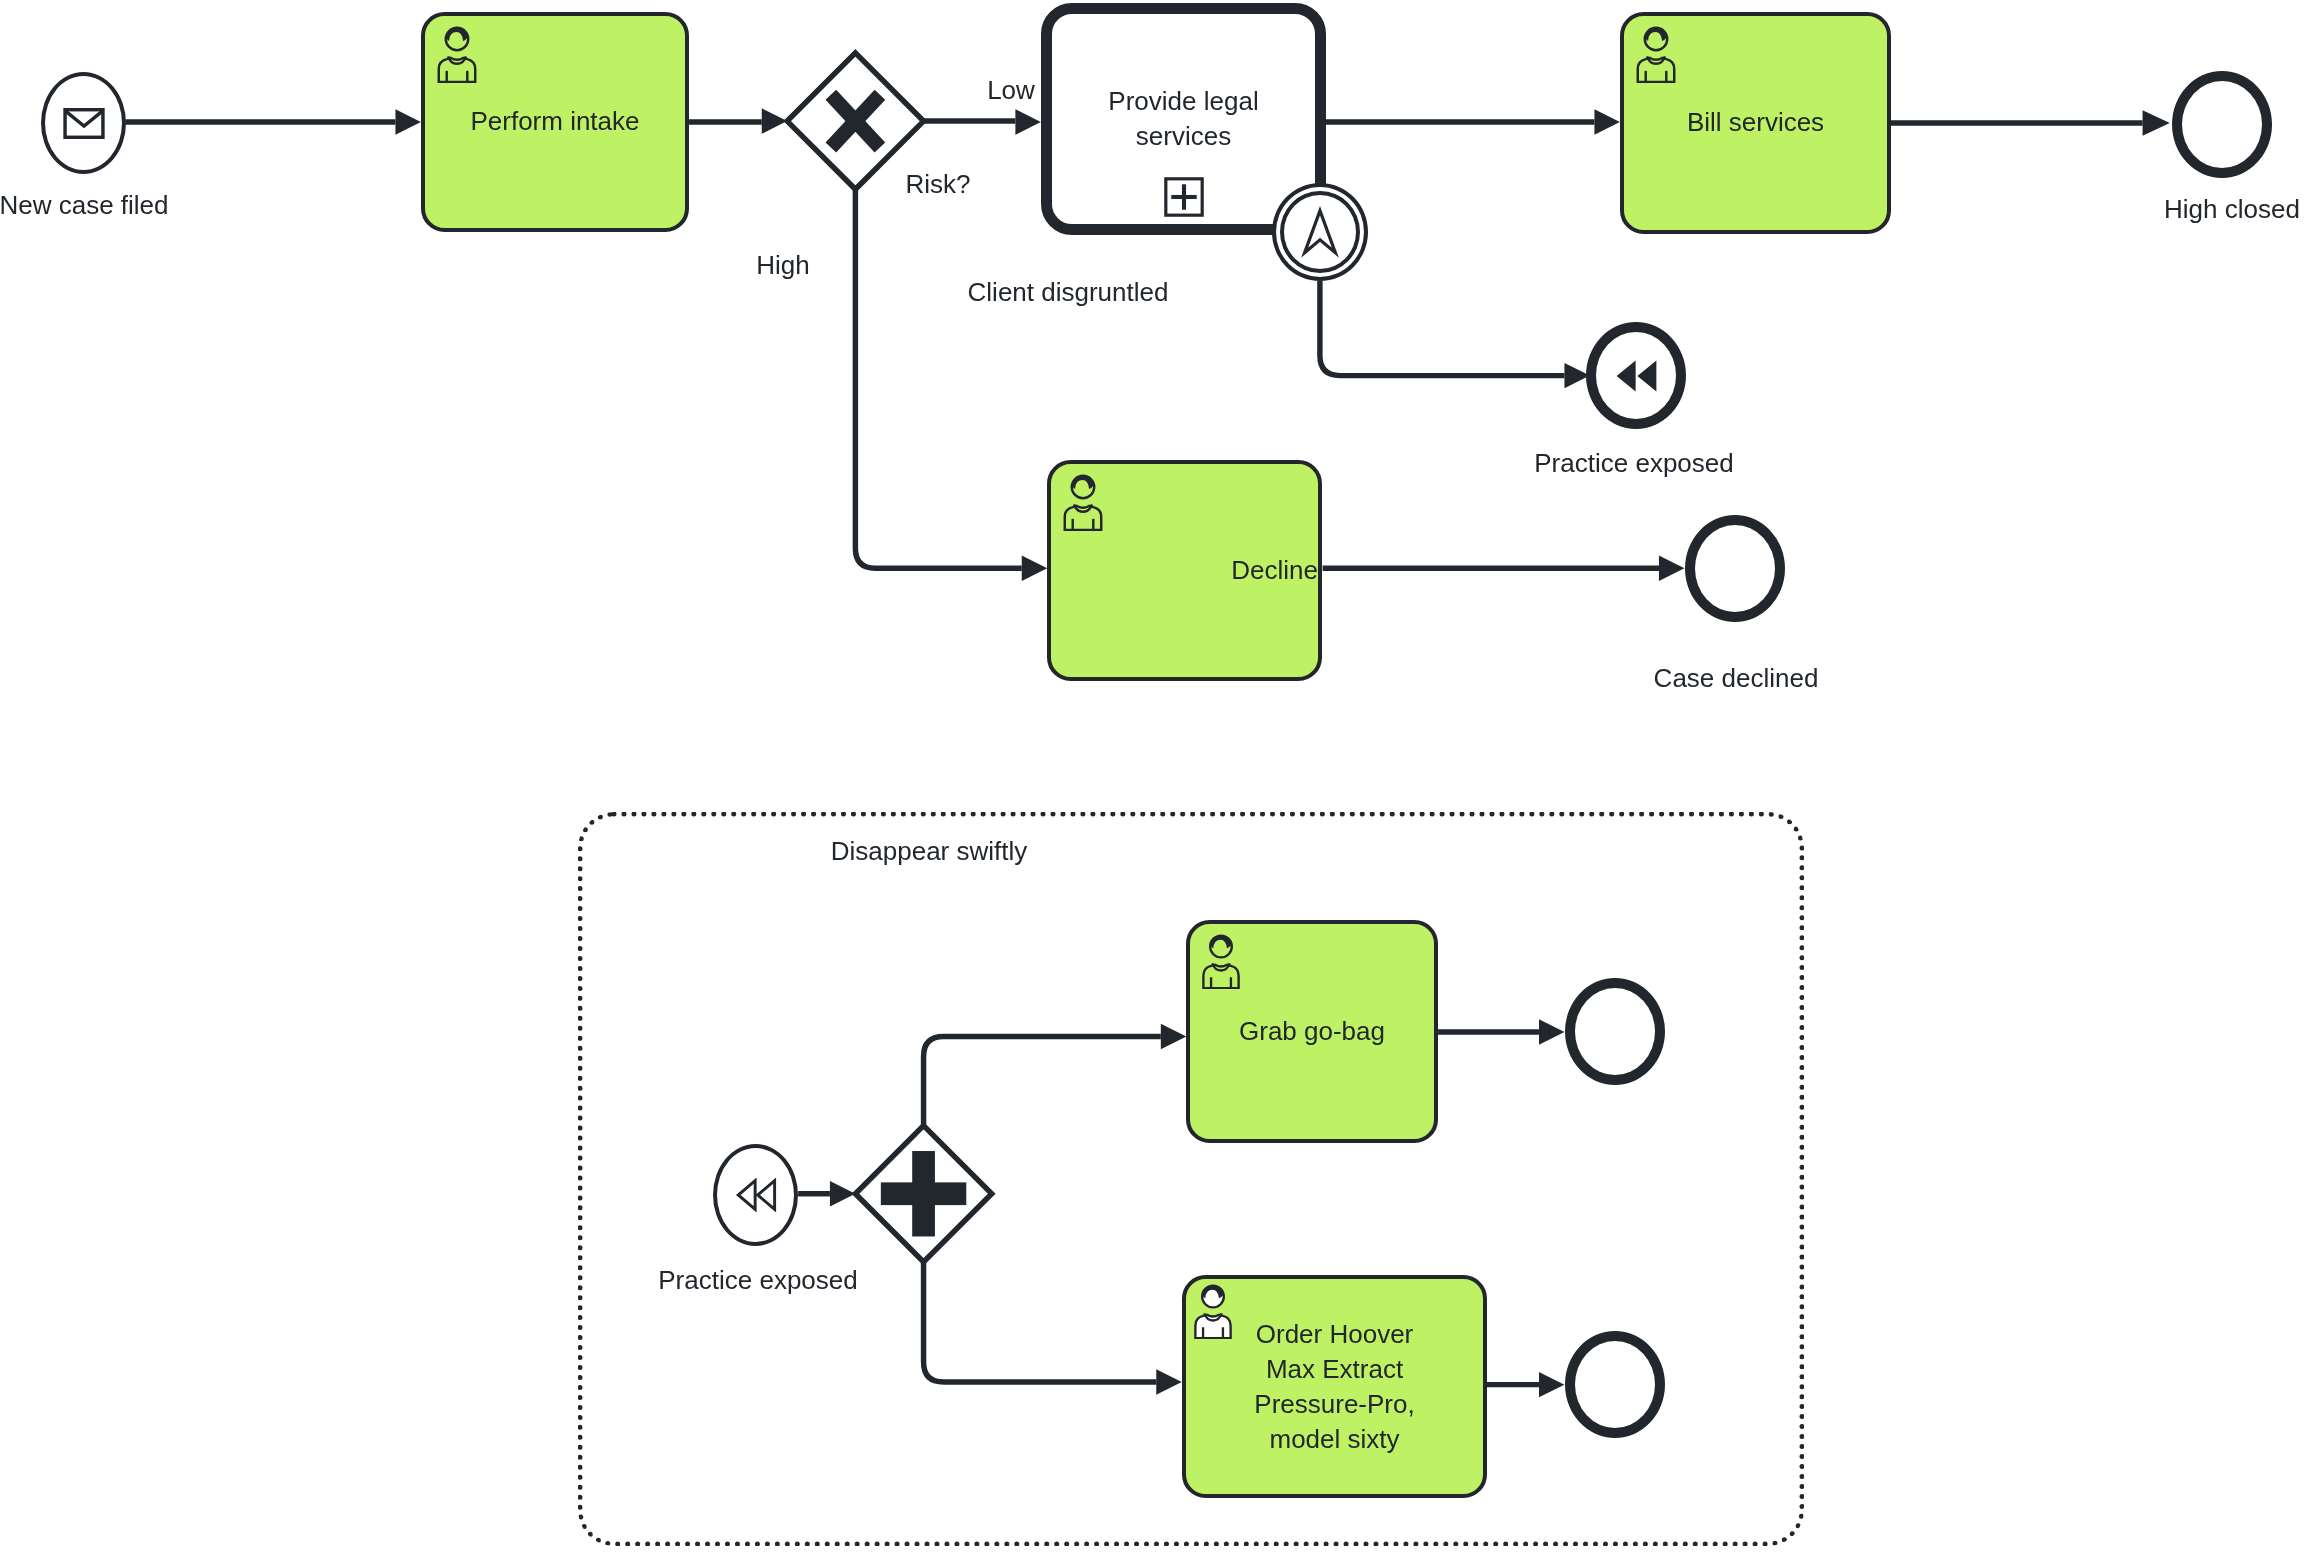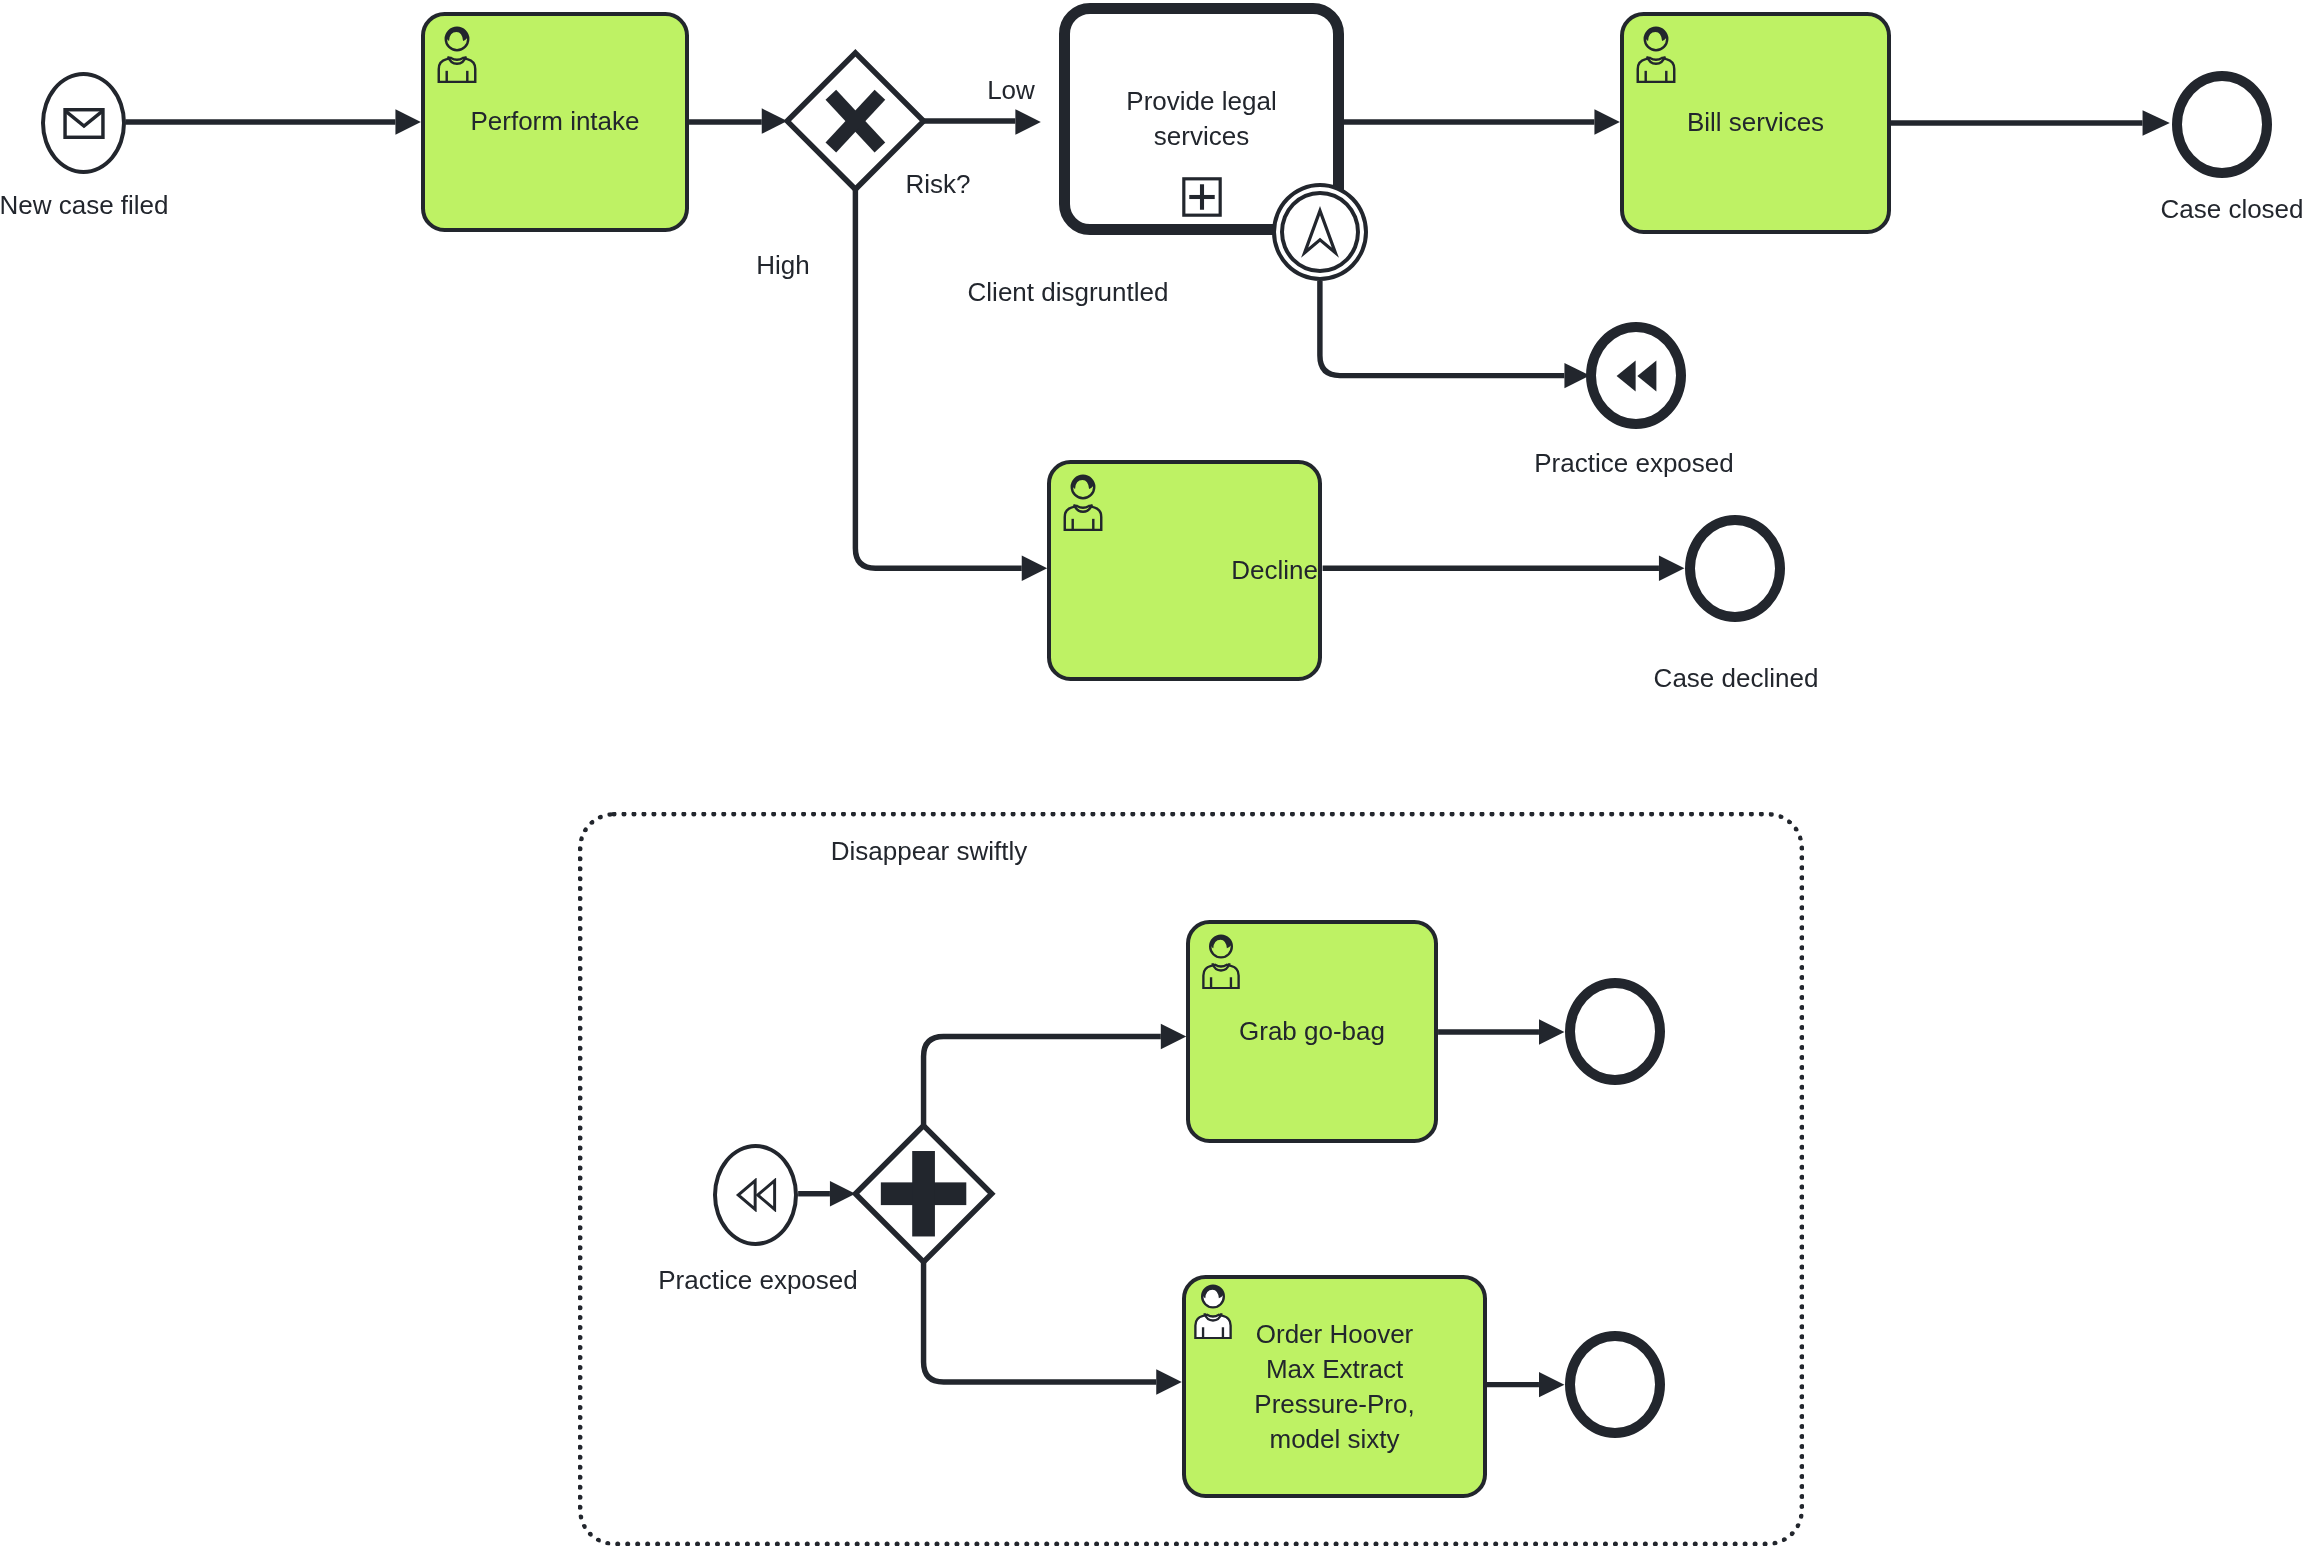--- a/index.html
+++ b/index.html
@@ -15,21 +15,21 @@
     background:transparent;z-index:1;
   }
   .task{
     position:absolute;border:4.5px solid #22262d;border-radius:23.6px;background:#bef264;
     display:flex;align-items:center;justify-content:center;text-align:center;
     font-size:26px;line-height:35px;z-index:3;
   }
   .subprocess{
     position:absolute;border:11.8px solid #22262d;border-radius:31px;background:#fff;
     display:flex;align-items:center;justify-content:center;text-align:center;
-    font-size:26px;line-height:35px;z-index:3;margin-left:18px;
+    font-size:26px;line-height:35px;z-index:3;
   }
   .task .label-box{max-width:92%;}
   .person{position:absolute;left:11px;top:9px;}
   .person.tight{left:7.3px;top:3.6px;}
   .event{
     position:absolute;border-radius:50%;background:#fff;
     display:flex;align-items:center;justify-content:center;z-index:3;
   }
   .ev-start{border:4.5px solid #22262d;}
   .ev-end{border:10px solid #22262d;}
@@ -148,21 +148,21 @@
       <path d="M10.5,13.5 Q12,3 22,3 Q32,3 33.5,13 Q31,16.5 28.5,17 Q27.5,7.5 21.5,7.5 Q14,7.5 13.5,17 Q11.5,16 10.5,13.5 Z" fill="#22262d" stroke="none"></path>
       <path d="M2.5,61 L2.5,47 Q2.5,38.5 11,36.5 L15.5,35.2 Q22,39 28.5,35.2 L33,36.5 Q41.5,38.5 41.5,47 L41.5,61 Z" fill="none" stroke="#22262d" stroke-width="2.6"></path>
       <path d="M12.5,33.5 Q15,41.5 22,41.5 Q29,41.5 31.5,33.5" fill="none" stroke="#22262d" stroke-width="2.6"></path>
       <line x1="11" y1="49" x2="11" y2="61" stroke="#22262d" stroke-width="2.6"></line>
       <line x1="33" y1="49" x2="33" y2="61" stroke="#22262d" stroke-width="2.6"></line>
     </svg>
     <div class="label-box">Bill services</div>
   </div>
 
   <div class="event ev-end" style="left:2172px;top:71px;width:100px;height:107px;"></div>
-  <div class="lbl" style="left:2232px;top:209px;">Case closed</div>
+  <div class="lbl" style="left:2232px;top:209px;">High closed</div>
 
   <div class="event ev-end" style="left:1586px;top:322px;width:100px;height:107px;">
     <svg width="45" height="34" viewBox="0 0 52 38">
       <polygon points="25,1 3,19 25,37" fill="#22262d"></polygon>
       <polygon points="49,1 27,19 49,37" fill="#22262d"></polygon>
     </svg>
   </div>
   <div class="lbl" style="left:1634px;top:463px;">Practice exposed</div>
 
   <div class="task" style="left:1047px;top:460px;width:275px;height:221px;justify-content:flex-end;">

